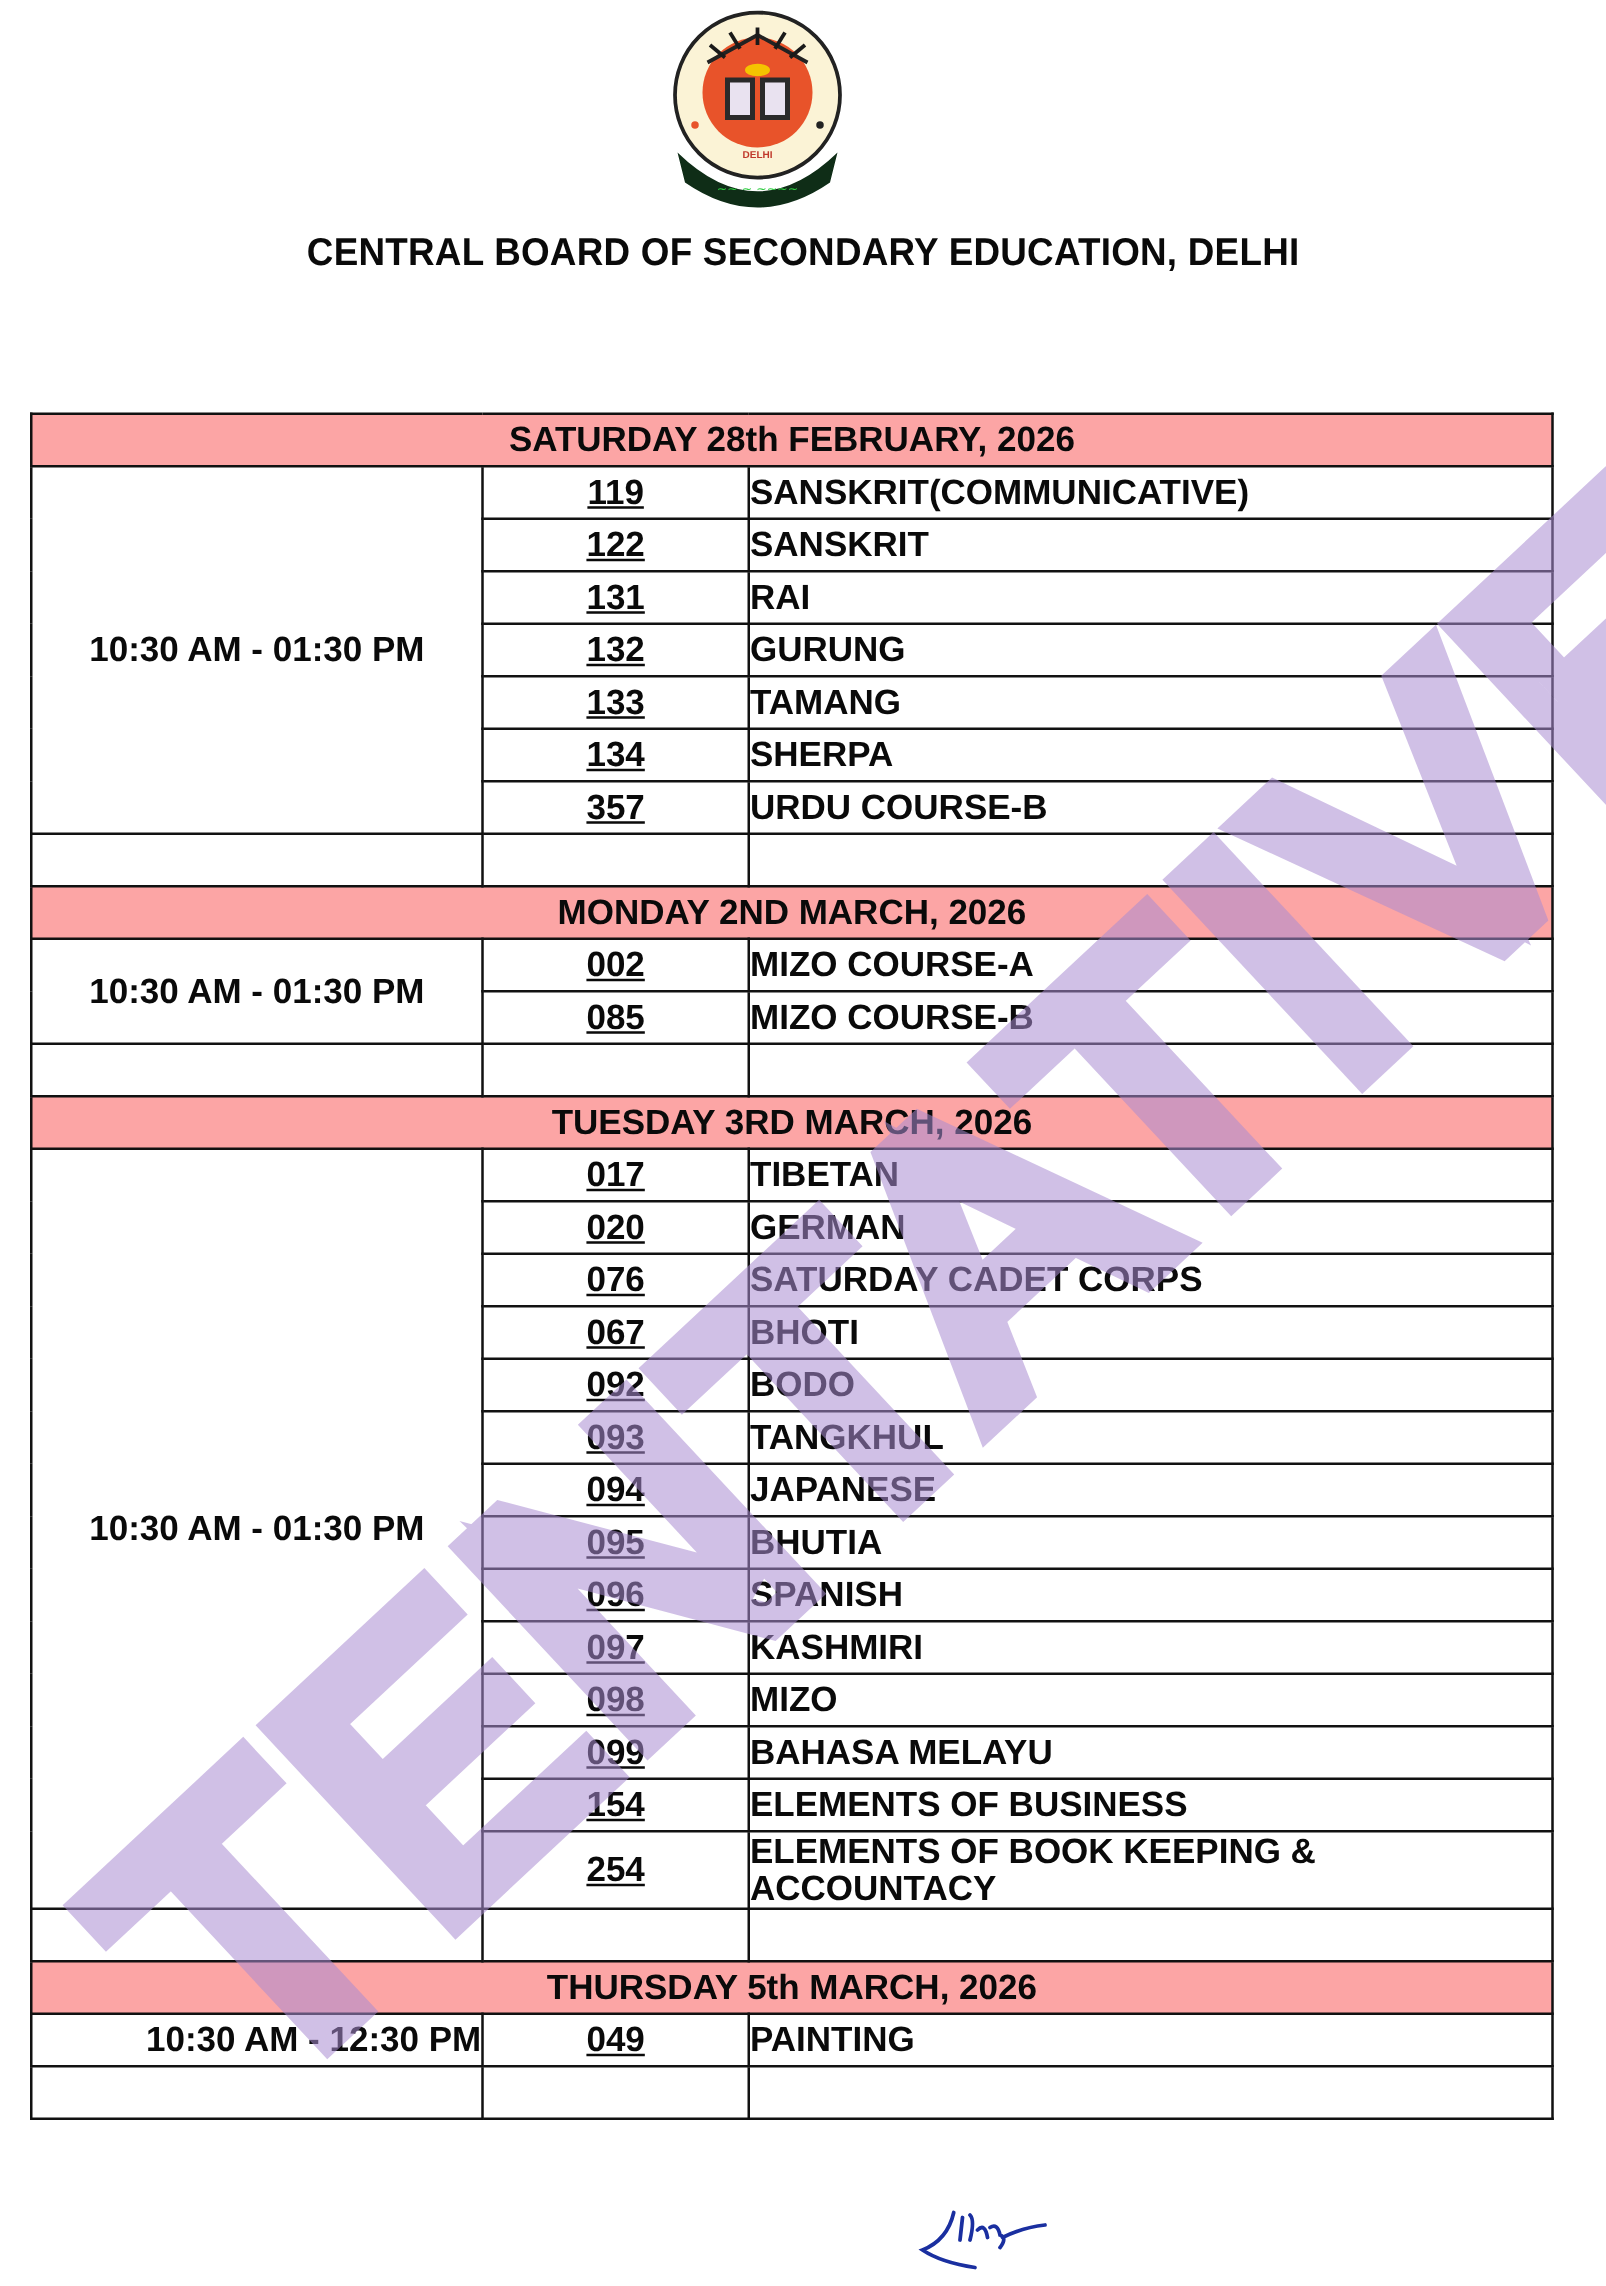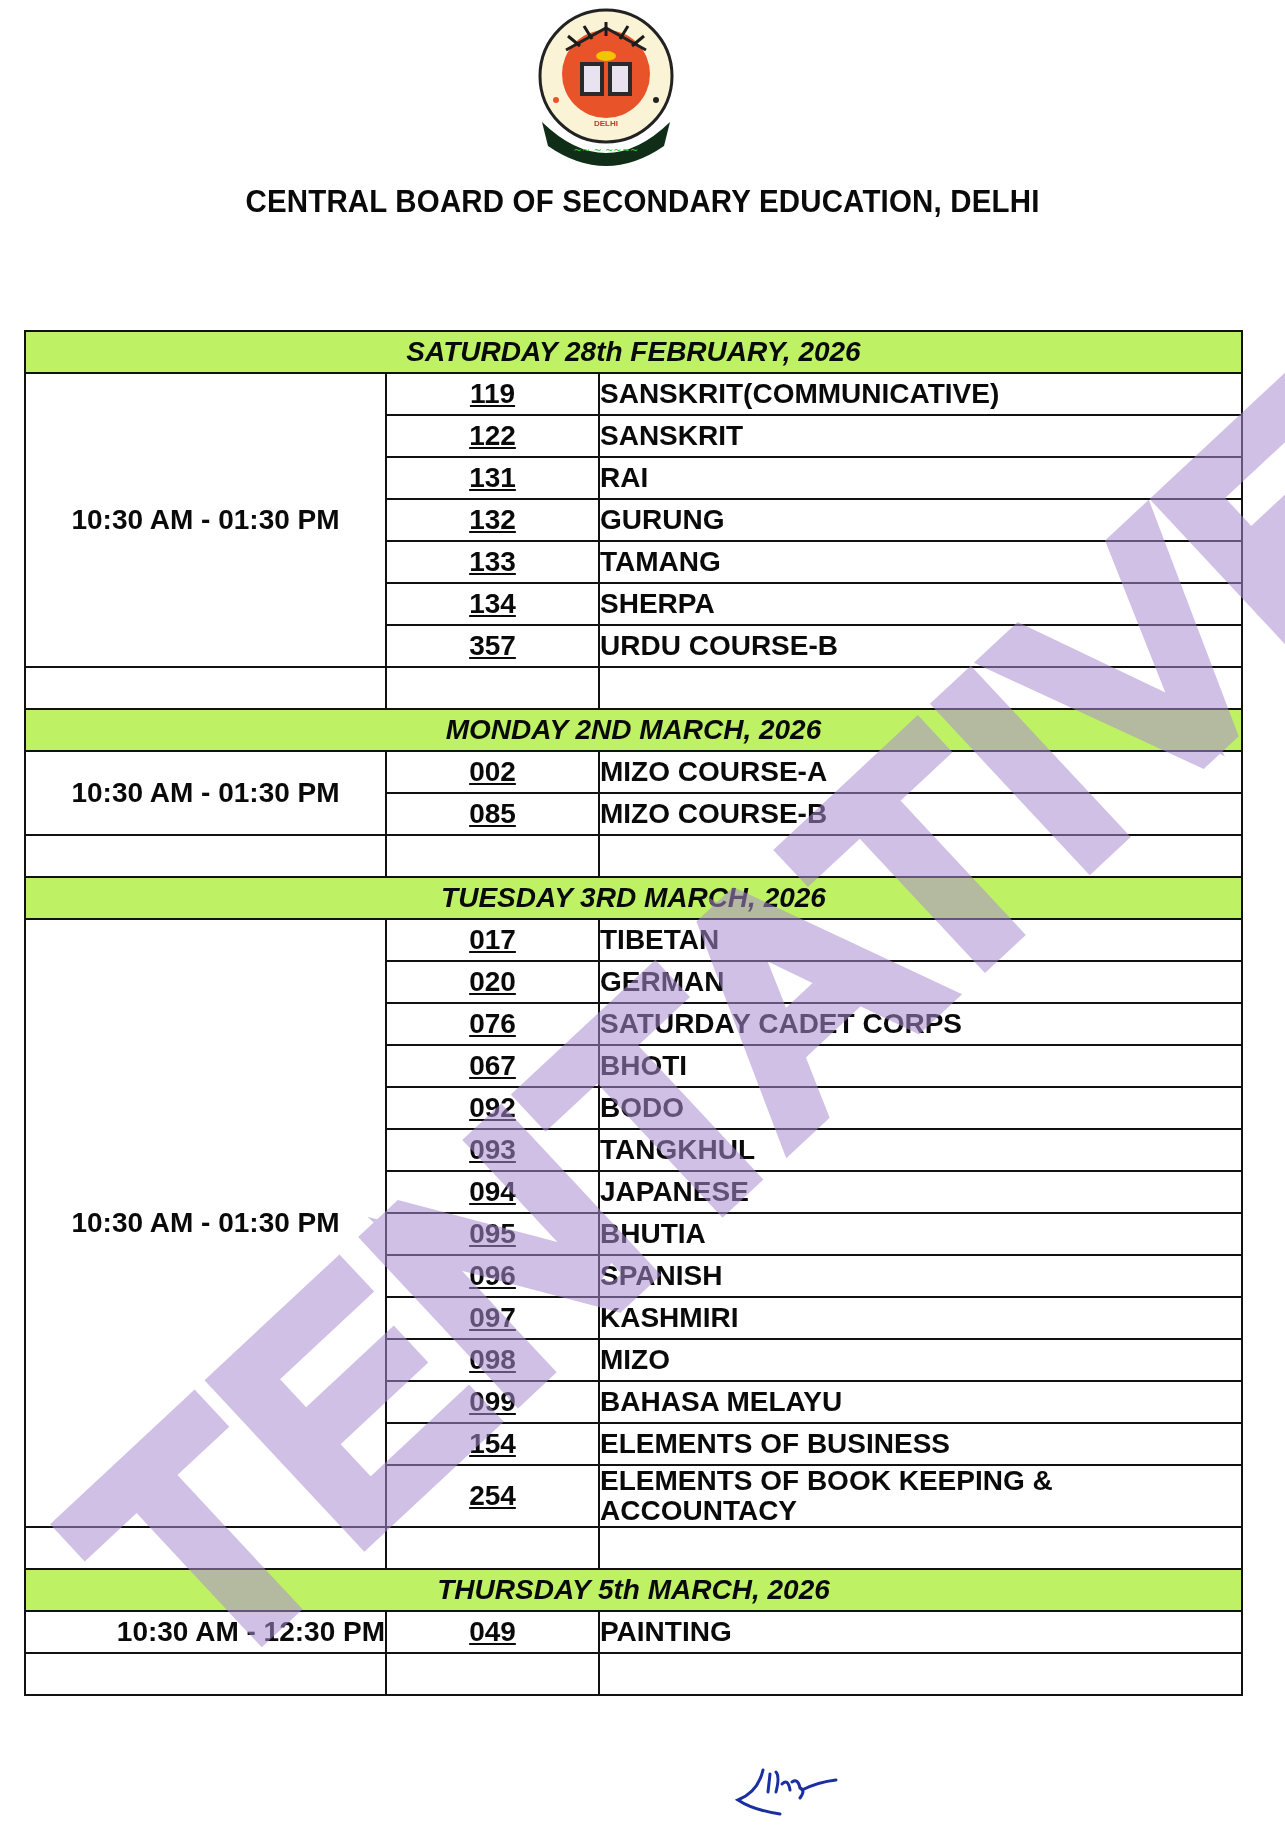--- a/index.html
+++ b/index.html
@@ -1,21 +1,21 @@
 <!DOCTYPE html>
 <html><head>
 <meta charset="utf-8">
 <style>
   html, body { margin:0; padding:0; background:#ffffff; }
   body { width:1285px; height:1829px; position:relative; overflow:hidden; font-family:"Liberation Sans", sans-serif; color:#0a0a0a; }
   .logo { position:absolute; left:532px; top:6px; width:148px; height:162px; }
   .title { position:absolute; left:0; width:1285px; top:184px; text-align:center; font-weight:bold; font-size:31px; letter-spacing:0.2px; transform:scaleX(0.95); }
   table.sched { position:absolute; left:24px; top:330px; width:1217px; border-collapse:collapse; table-layout:fixed; }
   table.sched td { border:2.5px solid #111; padding:0; font-weight:bold; font-size:28px; height:40px; line-height:30px; }
-  td.day { background:#bef264; text-align:center; height:40px;font-style:italic; }
+  td.day { background:#fca5a5; text-align:center; height:40px; }
   td.time { text-align:center; vertical-align:middle; }
   td.time.left { text-align:right; padding-left:14px; }
   td.code { text-align:center;text-decoration:underline; }
   td.subj { text-align:left; padding-left:14px; }
   td.two { height:78px; line-height:33px; }
   .wm { position:absolute; left:-60px; top:960px; width:1450px; text-align:center; font-family:"Liberation Sans", sans-serif; font-size:300px; font-weight:normal; color:transparent; -webkit-text-stroke:28px rgba(170,140,210,0.55); letter-spacing:10px; transform:rotate(-43deg); transform-origin:center; pointer-events:none; line-height:1; }
   .sig { position:absolute; left:718px; top:1762px; width:140px; height:60px; }
 </style>
 </head>
 <body>

